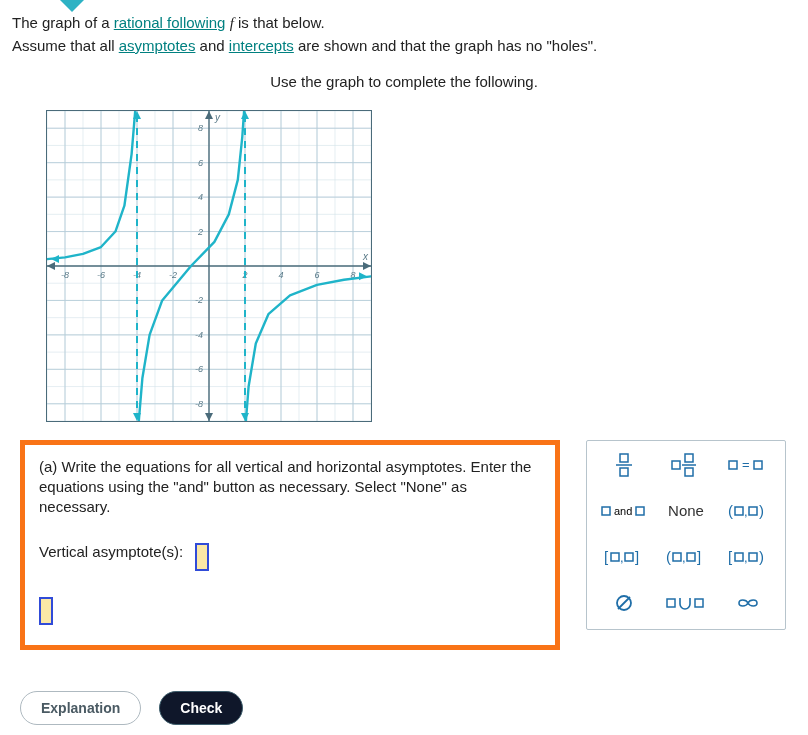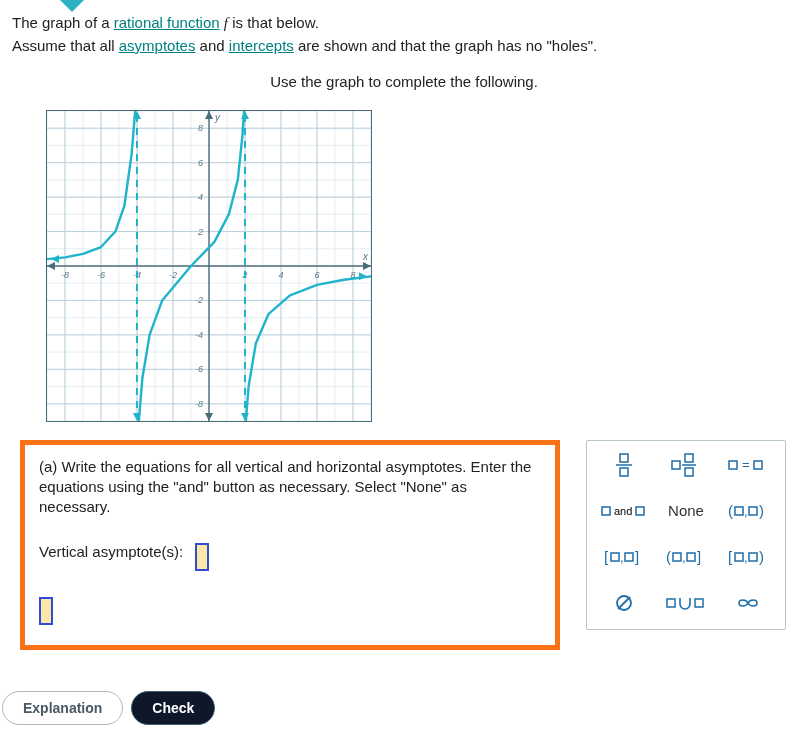--- a/index.html
+++ b/index.html
@@ -51,21 +51,21 @@
     height: 28px;
     display: flex;
     align-items: center;
     justify-content: center;
     font-size: 14px;
     color: #1f6ea8;
     cursor: pointer;
     font-family: Arial, sans-serif;
   }
   .pbtn svg { display:block; }
-  .btn-row { position:absolute; left: 0; bottom: 10px; display:flex; gap: 8px; padding-left: 2px; align-items:center;}
+  .btn-row { position:absolute; left: 0; bottom: 10px; display:flex; gap: 18px; padding-left: 20px; align-items:center;}
   .btn {
     padding: 8px 20px;
     border-radius: 22px;
     font-size: 14px;
     font-weight: 600;
     cursor: pointer;
     border: 1px solid #aeb9c0;
   }
   .btn-explain { background: #fff; color: #4a5a63; }
   .btn-check { background: #0f172a; color: #fff; border-color:#40606e; }
@@ -75,21 +75,21 @@
 </head>
 <body>
 
 <div class="container">
   <svg class="top-tab-marker" viewBox="0 0 36 18">
       <path d="M0 0 H36 L18 18 Z" fill="#2db2c4"></path>
     </svg>
 
   <div class="intro">
     <div>
-      <span>The graph of a </span><a href="#" class="link">rational function</a><span> </span><span class="ital">f</span><span> is that below.</span>
+      <span>The graph of a </span><a href="#" class="link">rational following</a><span> </span><span class="ital">f</span><span> is that below.</span>
     </div>
     <div>
       <span>Assume that all </span><a href="#" class="link">asymptotes</a><span> and </span><a href="#" class="link">intercepts</a><span> are shown and that the graph has no "holes".</span>
     </div>
     <div class="use-line">Use the graph to complete the following.</div>
   </div>
 
   <div class="graph-wrap">
     <svg id="graph-svg" width="324" height="310" viewBox="0 0 324 310">
         <line x1="0" y1="0" x2="0" y2="310" stroke="#d4e2ea" stroke-width="0.6"></line>

